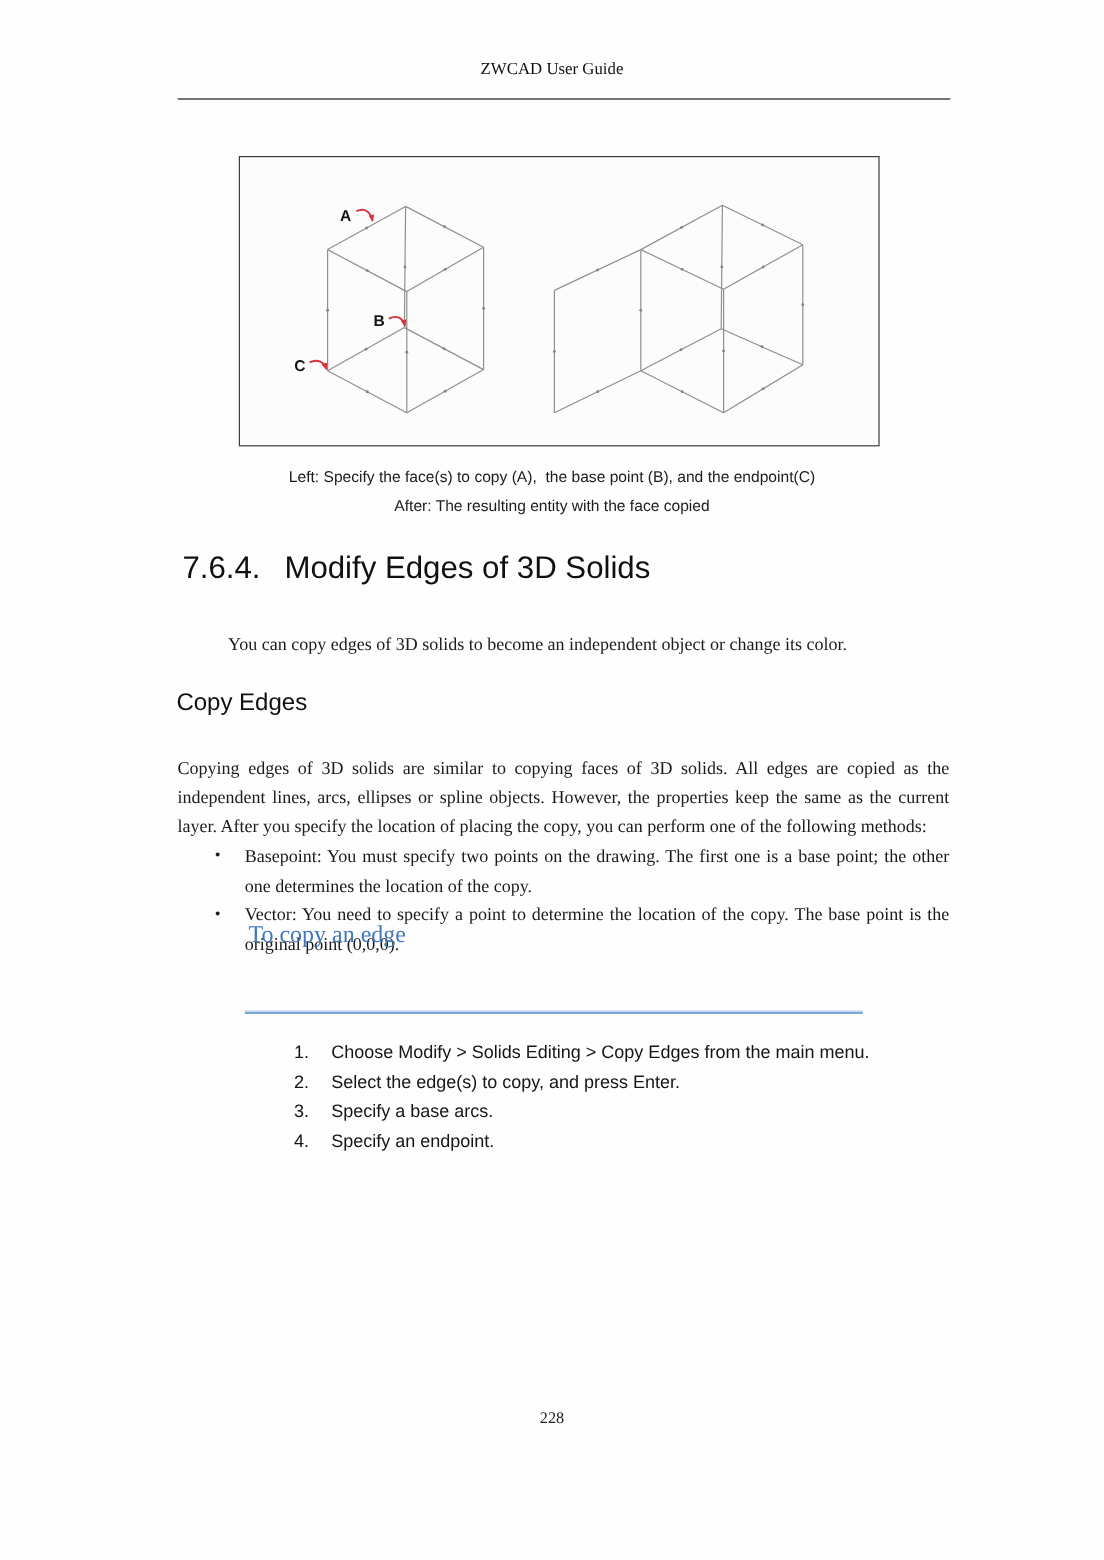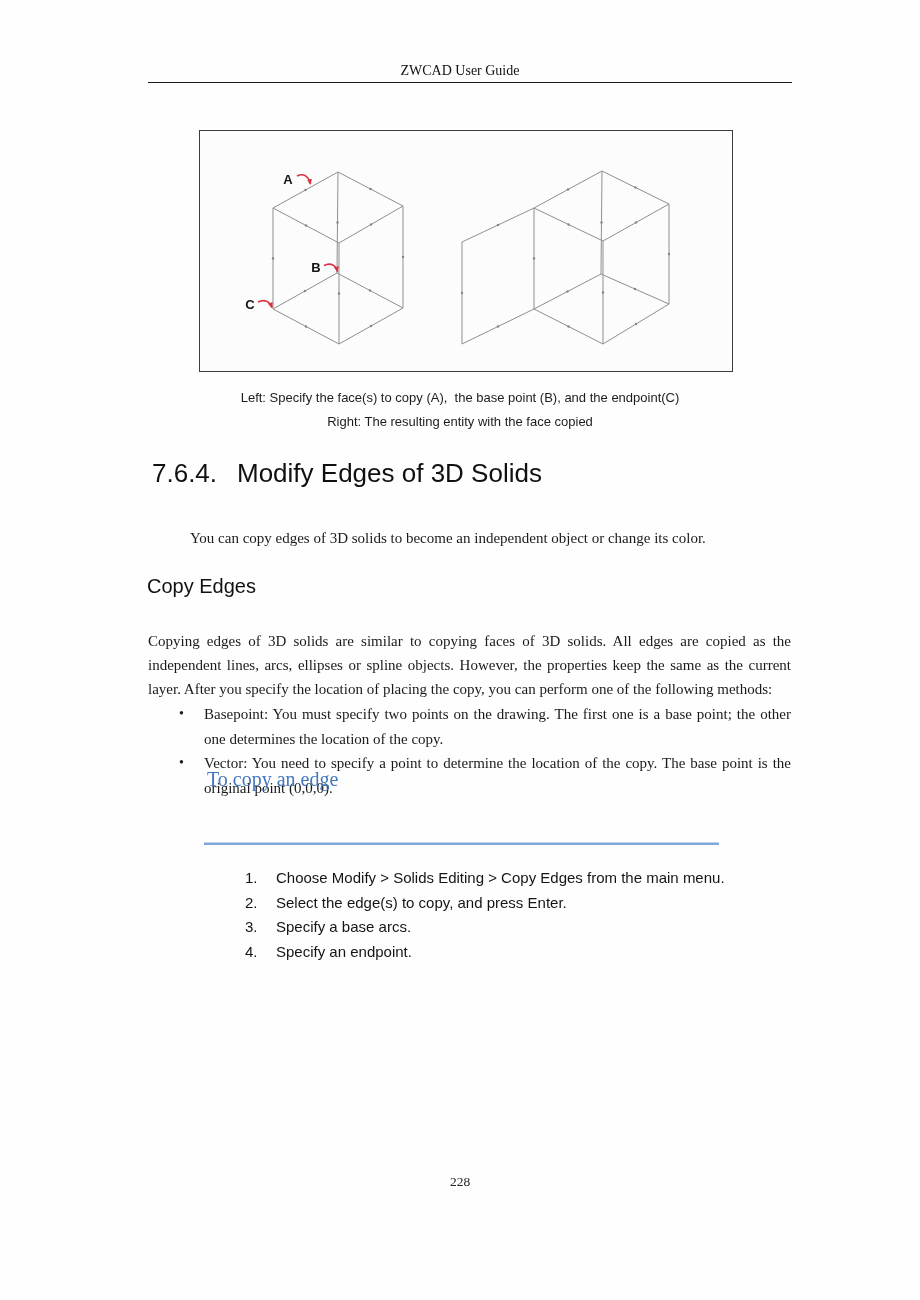--- a/index.html
+++ b/index.html
@@ -5,21 +5,21 @@
   * { margin:0; padding:0; box-sizing:border-box; }
   html,body { background:#ffffff; }
   .page {
     position:relative; width:920px; height:1300px;
     background:#fefefe; overflow:hidden;
     font-family:"Liberation Serif", serif; color:#1a1a1a;
   }
   .abs { position:absolute; }
 
   
-  .header-title { top:63px; left:0; right:0; text-align:center; font-size:14px; color:#111; }
+  .header-title { top:51px; left:0; right:0; text-align:center; font-size:14px; color:#111; }
   .header-rule  { top:82px; left:148px; width:644px; height:0; border-top:1.5px solid #1c1c1c; }
 
   
   .figure-box {
     top:130px; left:199px; width:534px; height:242px;
     border:1.5px solid #3d3d3d; background:#fcfcfc;
   }
   .figure-box svg { display:block; }
   .fig-label { font-family:"Liberation Sans", sans-serif; font-size:13px; font-weight:bold; fill:#141414; }
 
@@ -117,21 +117,21 @@
         <path d="M58,171 C65,167.5 70,171 72,176.5" marker-end="url(#ah)"></path>
       </g>
 
       <text class="fig-label" x="88" y="53" text-anchor="middle">A</text>
       <text class="fig-label" x="116" y="141" text-anchor="middle">B</text>
       <text class="fig-label" x="50" y="178" text-anchor="middle">C</text>
     </svg>
   </div>
 
   <div class="abs caption caption-1">Left: Specify the face(s) to copy (A),  the base point (B), and the endpoint(C)</div>
-  <div class="abs caption caption-2">Right: The resulting entity with the face copied</div>
+  <div class="abs caption caption-2">After: The resulting entity with the face copied</div>
 
   <div class="abs h1-row">
     <span class="h1-num">7.6.4.</span>
     <span>Modify Edges of 3D Solids</span>
   </div>
 
   <div class="abs intro">You can copy edges of 3D solids to become an independent object or change its color.</div>
 
   <div class="abs h2">Copy Edges</div>
 

